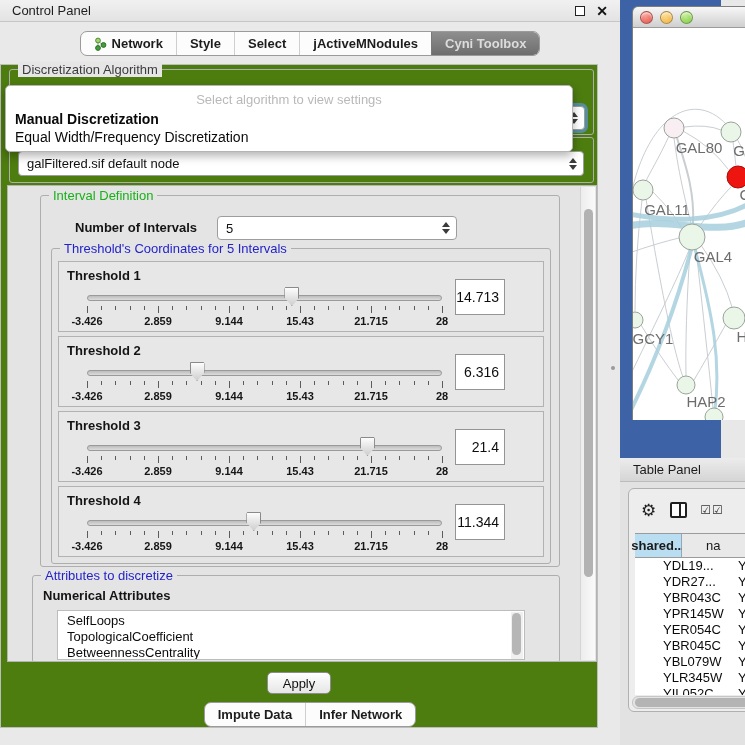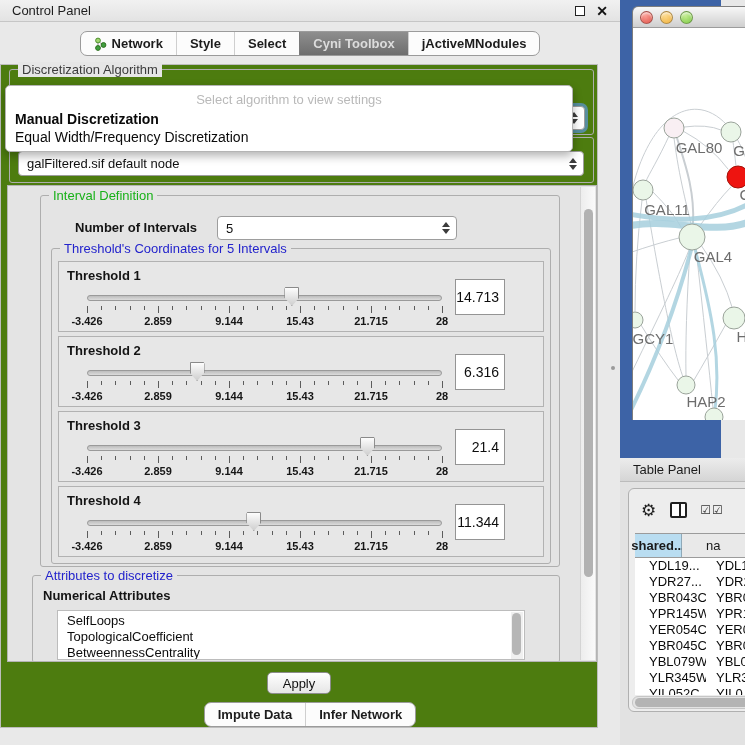--- a/index.html
+++ b/index.html
@@ -119,21 +119,21 @@
   #columns-icon::after { content:""; position:absolute; left:50%; top:0; bottom:0; width:2px; background:#1f1f1f; }
   #check-icons { margin-left:13px; font-size:12px; color:#333; letter-spacing:1px; }
   #tp-table { position:absolute; left:6px; top:44px; width:220px; }
   .tp-hrow { display:flex; height:25px; border-top:1px solid #9b9b9b; border-bottom:1px solid #9b9b9b; }
   .tp-hcell { font-size:13px; color:#1a1a1a; display:flex; align-items:center; justify-content:center; }
   .tp-hcell.c1 { width:47px; background:#b9ddf1; border-right:1px solid #8fa9b8;font-weight:bold; }
   .tp-hcell.c2 { width:120px; background:#e9e9e9; justify-content:flex-start; padding-left:24px; }
   #tp-rows { background:#fff; height:137px; overflow:hidden; }
   .tp-row { display:flex; height:16px; }
   .tp-cell { font-size:13px; color:#0b0b0b; white-space:nowrap; overflow:hidden; }
-  .tp-cell.c1 { width:71px; padding-left:14px; }
+  .tp-cell.c1 { width:71px; padding-left:6px;margin-left:22px; }
   .tp-cell.c2 { width:120px; padding-left:10px; }
   #tp-hscroll { position:absolute; left:3px; top:207px; width:128px; height:13px; background:#e3e3e3;
     border:1px solid #c6c6c6; border-radius:6px; }
   #tp-hscroll .hthumb { position:absolute; left:2px; top:1px; width:118px; height:9px; background:#b4b4b4; border-radius:5px; }
 </style>
 </head>
 <body>
 
 <div id="control-panel">
   <div class="titlebar">
@@ -155,25 +155,25 @@
             <circle cx="9.5" cy="8" r="2.4" fill="#3f9f3f" stroke="#2f6f1f"></circle>
           </svg>
           <span>Network</span>
         </div>
         <div class="seg">
           <span>Style</span>
         </div>
         <div class="seg">
           <span>Select</span>
         </div>
+        <div class="seg">
+          <span>jActiveMNodules</span>
+        </div>
         <div class="seg selected">
           <span>Cyni Toolbox</span>
-        </div>
-        <div class="seg">
-          <span>jActiveMNodules</span>
         </div>
       </div>
     </div>
 
   <div class="content">
 
     <div class="groupbox" id="algo-group">
       <span class="gb-title">Discretization Algorithm</span>
       <div class="combo" id="algo-combo">
         <span class="stepper">

